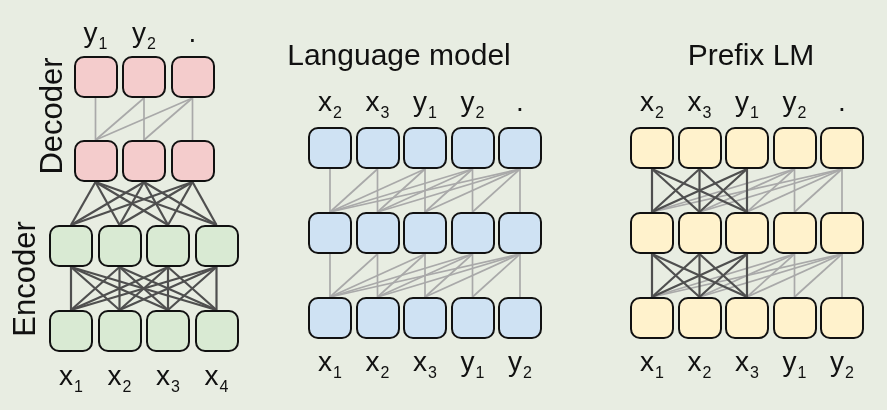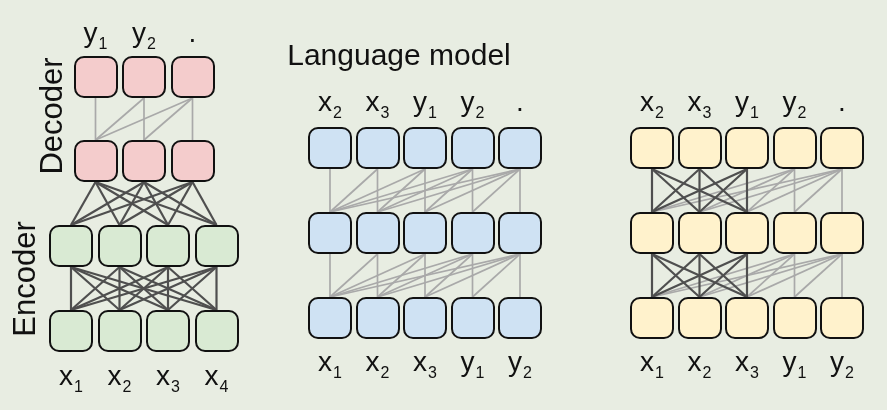--- a/index.html
+++ b/index.html
@@ -169,20 +169,21 @@
       <line x1="699.5" y1="254" x2="652" y2="297" stroke="#4f4f4f" stroke-width="2.2"></line>
       <line x1="699.5" y1="254" x2="699.5" y2="297" stroke="#4f4f4f" stroke-width="2.2"></line>
       <line x1="699.5" y1="254" x2="747" y2="297" stroke="#4f4f4f" stroke-width="2.2"></line>
       <line x1="747" y1="254" x2="652" y2="297" stroke="#4f4f4f" stroke-width="2.2"></line>
       <line x1="747" y1="254" x2="699.5" y2="297" stroke="#4f4f4f" stroke-width="2.2"></line>
       <line x1="747" y1="254" x2="747" y2="297" stroke="#4f4f4f" stroke-width="2.2"></line>
     </svg>
 
   <div class="title" id="title-language-model">Language model</div>
 
+  <div class="title" id="title-prefix-lm">Prefix LM</div>
 
   <div class="side-label" id="side-decoder">Decoder</div>
 
   <div class="side-label" id="side-encoder">Encoder</div>
 <div class="box" style="left: 73.5px; top: 56px; background: rgb(244, 204, 204);"></div>
     <div class="box" style="left: 122px; top: 56px; background: rgb(244, 204, 204);"></div>
     <div class="box" style="left: 170.5px; top: 56px; background: rgb(244, 204, 204);"></div>
     <div class="box" style="left: 73.5px; top: 140px; background: rgb(244, 204, 204);"></div>
     <div class="box" style="left: 122px; top: 140px; background: rgb(244, 204, 204);"></div>
     <div class="box" style="left: 170.5px; top: 140px; background: rgb(244, 204, 204);"></div>

